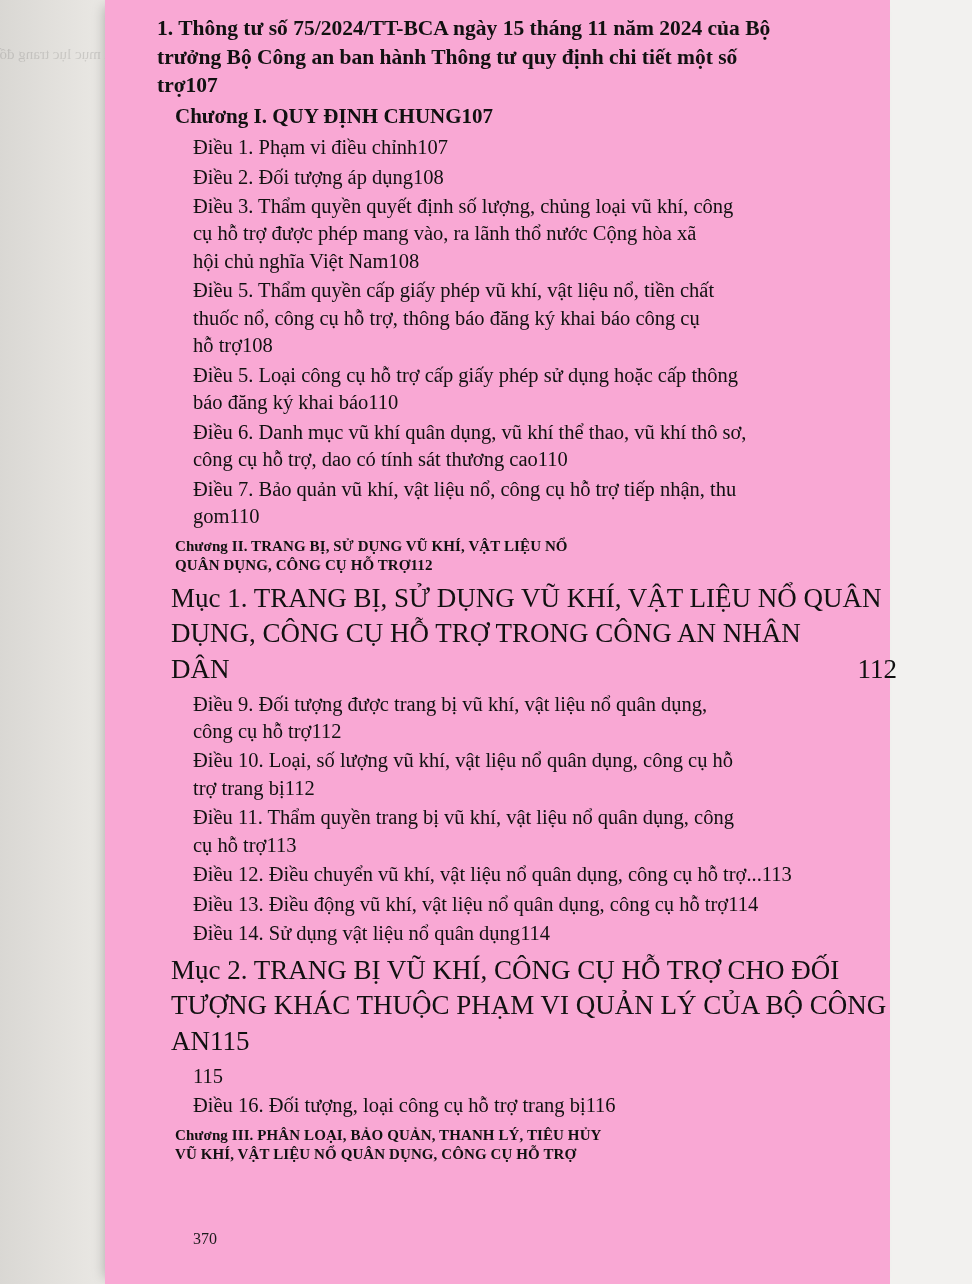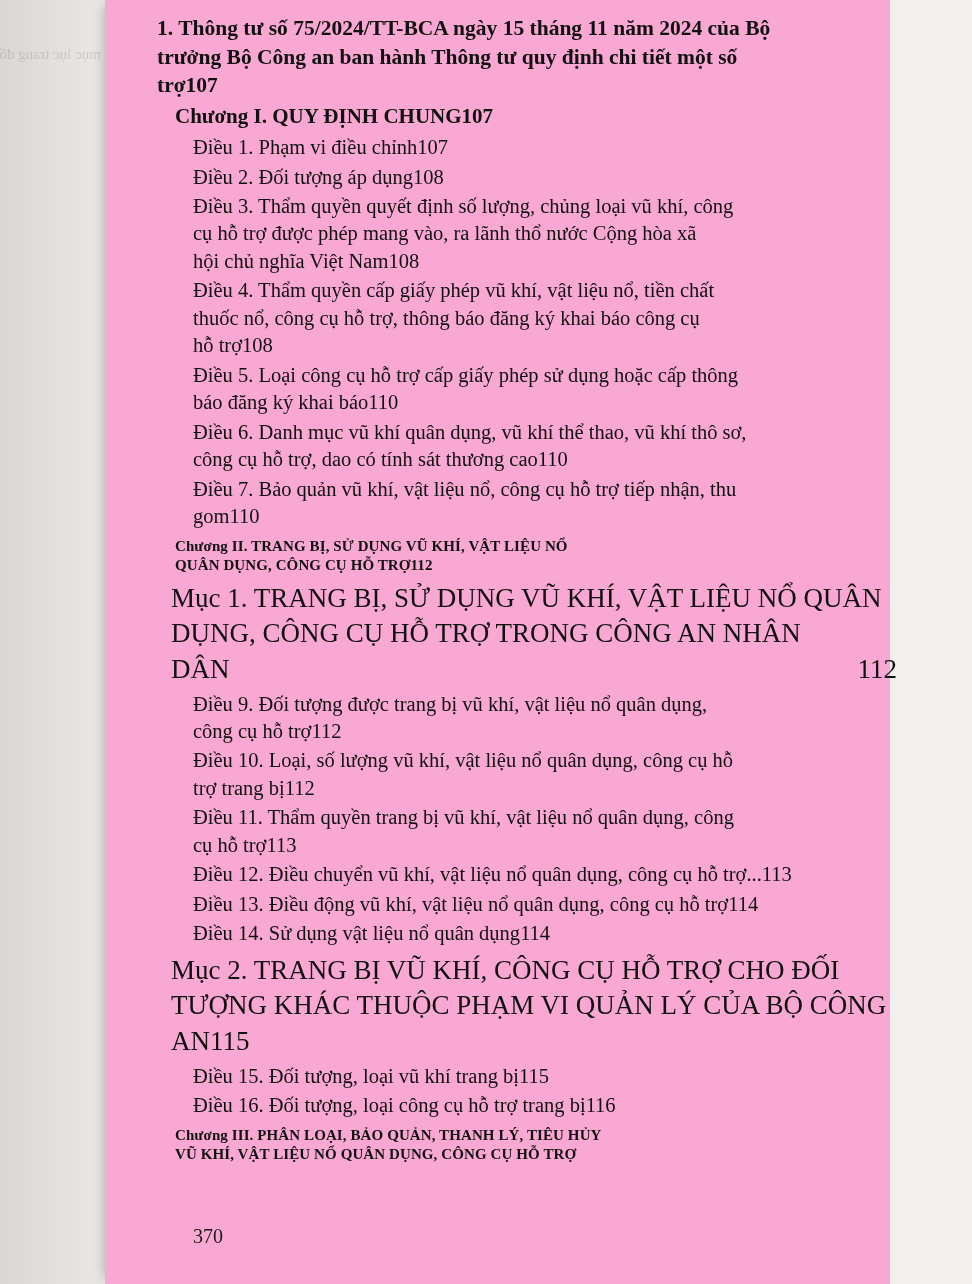--- a/index.html
+++ b/index.html
@@ -95,21 +95,21 @@
     line-height: 1.34;
     margin-left: 36px;
     margin-top: 2px;
     margin-bottom: 2px;
   }
 
   .folio {
     position: absolute;
     left: 88px;
     bottom: 36px;
-    font-size: 20px;
+    font-size: 16px;
     color: #1b1b1b;
     font-family: "Liberation Serif", serif;
   }
 
   
   .multiline .line {
     display: block;
   }
   .multiline .lastline {
     display: flex;
@@ -160,21 +160,21 @@
       <div class="multiline lvl-dieu">
         <div class="line"><span class="txt">Điều 3. Thẩm quyền quyết định số lượng, chủng loại vũ khí, công</span></div>
         <div class="line"><span class="txt">cụ hỗ trợ được phép mang vào, ra lãnh thổ nước Cộng hòa xã</span></div>
         <div class="lastline">
           <span class="txt">hội chủ nghĩa Việt Nam</span>
           <span class="dots"></span>
           <span class="pg">108</span>
         </div>
       </div>
       <div class="multiline lvl-dieu">
-        <div class="line"><span class="txt">Điều 4. Thẩm quyền cấp giấy phép vũ khí, vật liệu nổ, tiền chất</span></div>
+        <div class="line"><span class="txt">Điều 5. Thẩm quyền cấp giấy phép vũ khí, vật liệu nổ, tiền chất</span></div>
         <div class="line"><span class="txt">thuốc nổ, công cụ hỗ trợ, thông báo đăng ký khai báo công cụ</span></div>
         <div class="lastline">
           <span class="txt">hỗ trợ</span>
           <span class="dots"></span>
           <span class="pg">108</span>
         </div>
       </div>
       <div class="multiline lvl-dieu">
         <div class="line"><span class="txt">Điều 5. Loại công cụ hỗ trợ cấp giấy phép sử dụng hoặc cấp thông</span></div>
         <div class="lastline">
@@ -264,21 +264,20 @@
         <div class="line"><span class="txt">Mục 2. TRANG BỊ VŨ KHÍ, CÔNG CỤ HỖ TRỢ CHO ĐỐI</span></div>
         <div class="line"><span class="txt">TƯỢNG KHÁC THUỘC PHẠM VI QUẢN LÝ CỦA BỘ CÔNG</span></div>
         <div class="lastline">
           <span class="txt">AN</span>
           <span class="dots"></span>
           <span class="pg">115</span>
         </div>
       </div>
       <div class="multiline lvl-dieu">
         <div class="lastline">
-          <span class="txt">Điều 15. Đối tượng, loại vũ khí trang bị</span>
           <span class="dots"></span>
           <span class="pg">115</span>
         </div>
       </div>
       <div class="multiline lvl-dieu">
         <div class="lastline">
           <span class="txt">Điều 16. Đối tượng, loại công cụ hỗ trợ trang bị</span>
           <span class="dots"></span>
           <span class="pg">116</span>
         </div>

